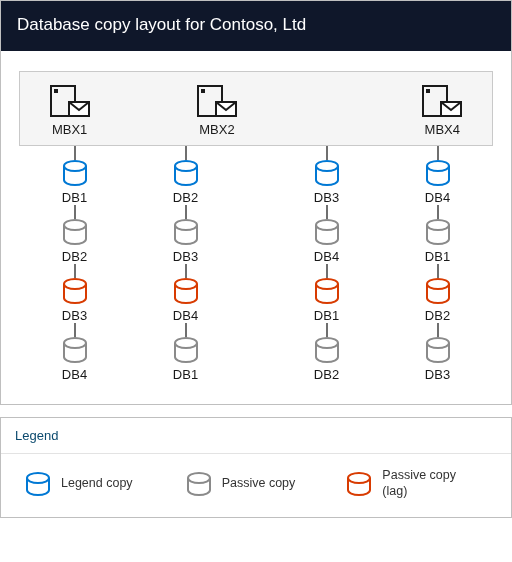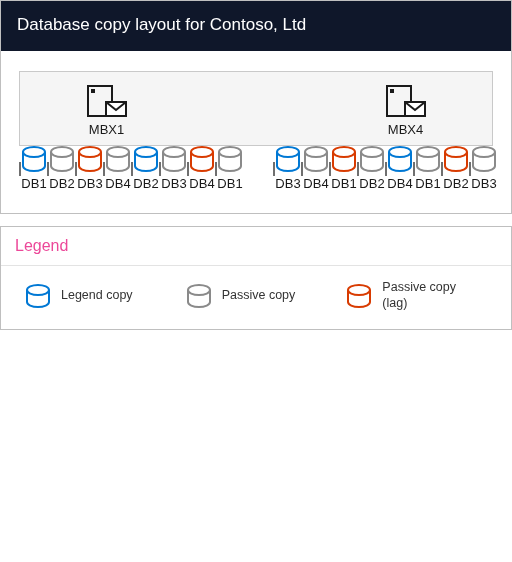--- a/index.html
+++ b/index.html
@@ -56,34 +56,34 @@
     background: #6f6f6f;
   }
   .db-icon { display: block; }
   .cols {
     display: flex;
     padding: 0;
   }
   .stack-col {
     flex: 1;
     display: flex;
-    flex-direction: row;
+    flex-direction: column;
     align-items: center;
   }
   .conn-from-dag {
     width: 2px; height: 14px; background: #6f6f6f;
   }
   .legend-frame {
     width: 512px;
     border: 1px solid #bfbfbf;
     margin-top: 12px;
   }
   .legend-title {
-    font-size: 16px;
-    color: #ec4899;
+    font-size: 13px;
+    color: #0c4a6e;
     padding: 10px 14px 10px 14px;
     border-bottom: 1px solid #e3e3e3;
   }
   .legend-body {
     display: flex;
     align-items: center;
     padding: 14px 14px 18px 24px;
     gap: 10px;
   }
   .legend-item {
@@ -110,20 +110,31 @@
     <div class="server-icon">
             <svg width="42" height="34" viewBox="0 0 42 34">
     <rect x="2" y="2" width="24" height="30" fill="none" stroke="#1a1a1a" stroke-width="2"></rect>
     <rect x="5" y="5" width="4" height="4" fill="#1a1a1a"></rect>
     <rect x="20" y="18" width="20" height="14" fill="#fff" stroke="#1a1a1a" stroke-width="2"></rect>
     <path d="M20 18 L30 26 L40 18" fill="none" stroke="#1a1a1a" stroke-width="2"></path>
   </svg>
           </div>
     <div class="server-label">MBX1</div>
   </div>
+        <div class="col">
+    <div class="server-icon">
+            <svg width="42" height="34" viewBox="0 0 42 34">
+    <rect x="2" y="2" width="24" height="30" fill="none" stroke="#1a1a1a" stroke-width="2"></rect>
+    <rect x="5" y="5" width="4" height="4" fill="#1a1a1a"></rect>
+    <rect x="20" y="18" width="20" height="14" fill="#fff" stroke="#1a1a1a" stroke-width="2"></rect>
+    <path d="M20 18 L30 26 L40 18" fill="none" stroke="#1a1a1a" stroke-width="2"></path>
+  </svg>
+          </div>
+    <div class="server-label">MBX2</div>
+  </div>
         <div class="gap-col"></div>
         <div class="col">
     <div class="server-icon">
             <svg width="42" height="34" viewBox="0 0 42 34">
     <rect x="2" y="2" width="24" height="30" fill="none" stroke="#1a1a1a" stroke-width="2"></rect>
     <rect x="5" y="5" width="4" height="4" fill="#1a1a1a"></rect>
     <rect x="20" y="18" width="20" height="14" fill="#fff" stroke="#1a1a1a" stroke-width="2"></rect>
     <path d="M20 18 L30 26 L40 18" fill="none" stroke="#1a1a1a" stroke-width="2"></path>
   </svg>
           </div>

